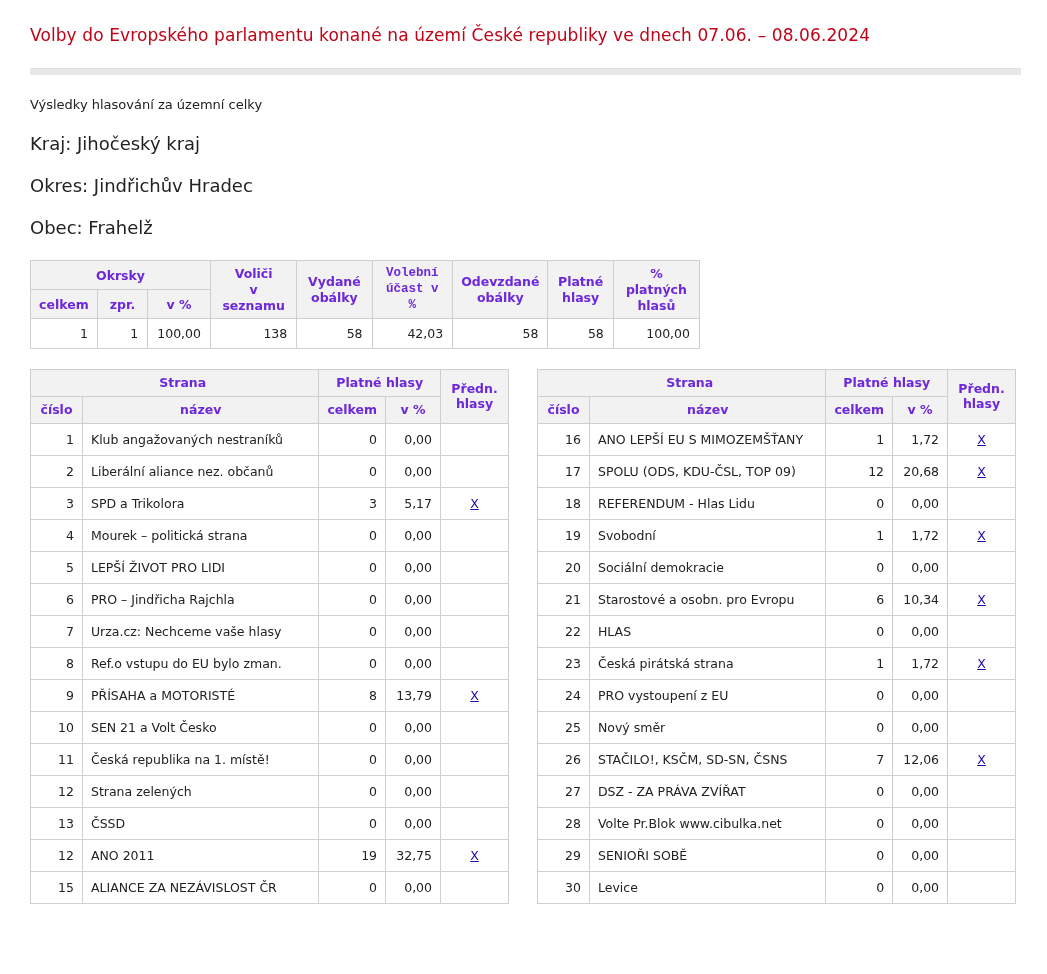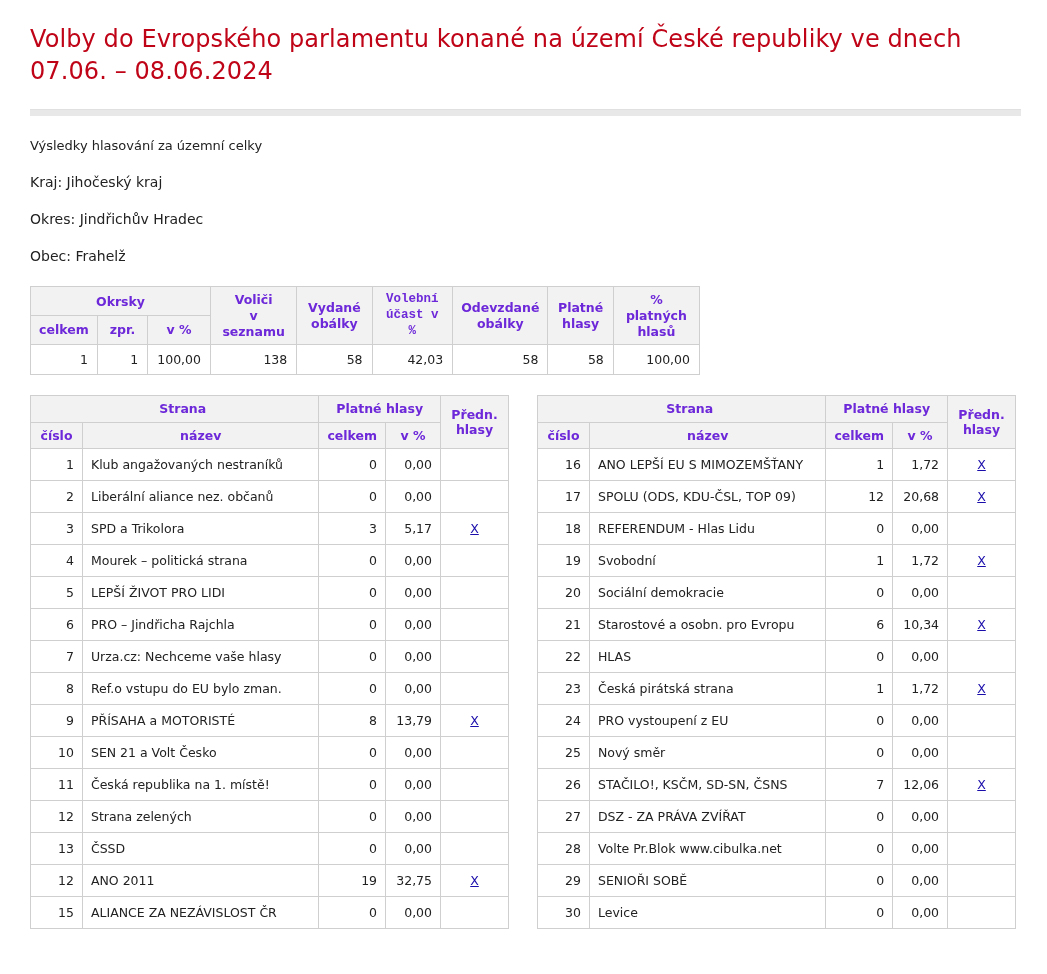--- a/index.html
+++ b/index.html
@@ -13,39 +13,39 @@
   body {
     width: 1047px;
     min-height: 974px;
     overflow: hidden;
   }
   .page {
     padding: 18px 26px 0 30px;
   }
   .main-title {
     color: #c00418;
-    font-size: 24px;
+    font-size: 17px;
     line-height: 1.32;
     font-weight: normal;
     margin: 6px 0 0 0;
     letter-spacing: 0.1px;
   }
   .rule {
     height: 7px;
     background: #e8e8e8;
     margin: 22px 0 0 0;
     border-top: 1px solid #e0e0e0;
   }
   .section-title {
     font-size: 13px;
     margin: 22px 0 0 0;
     color: #222;
   }
   .meta-line {
-    font-size: 14px;
+    font-size: 18px;
     margin: 21px 0 0 0;
     color: #222;
   }
   table.grid {
     border-collapse: collapse;
     font-size: 12.5px;
     background: #fff;
   }
   table.grid th, table.grid td {
     border: 1px solid #cfcfcf;

